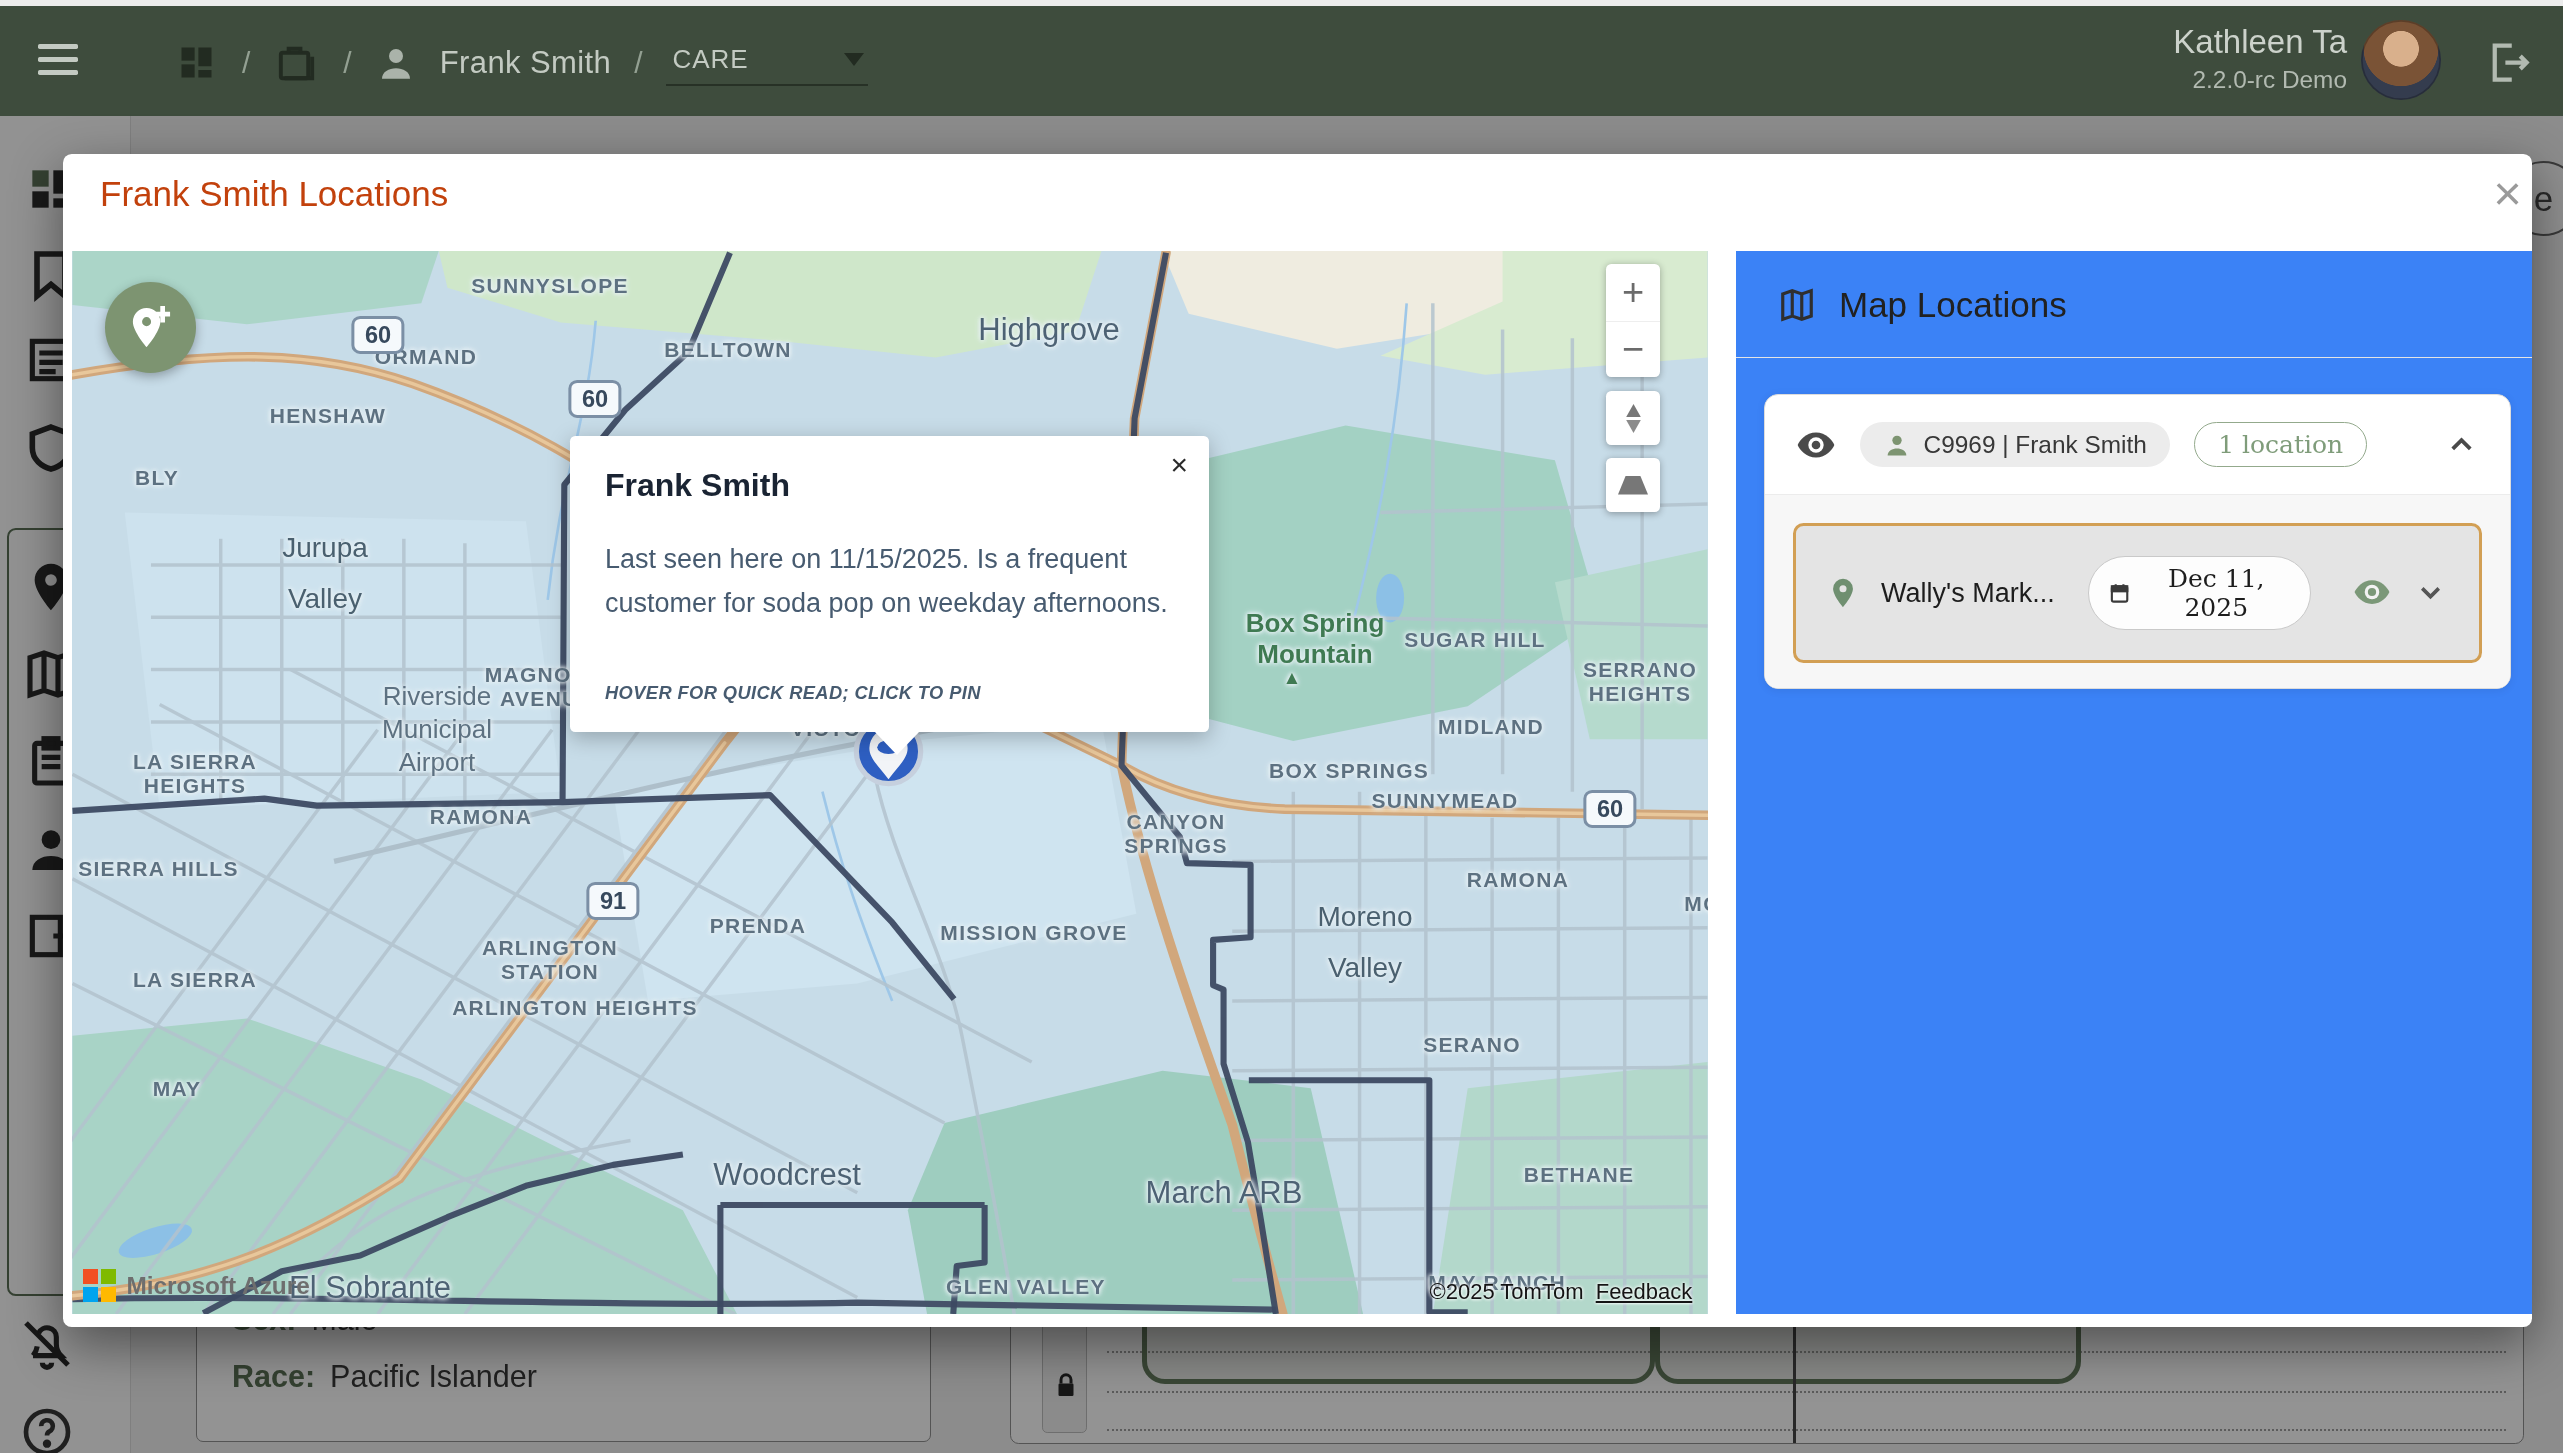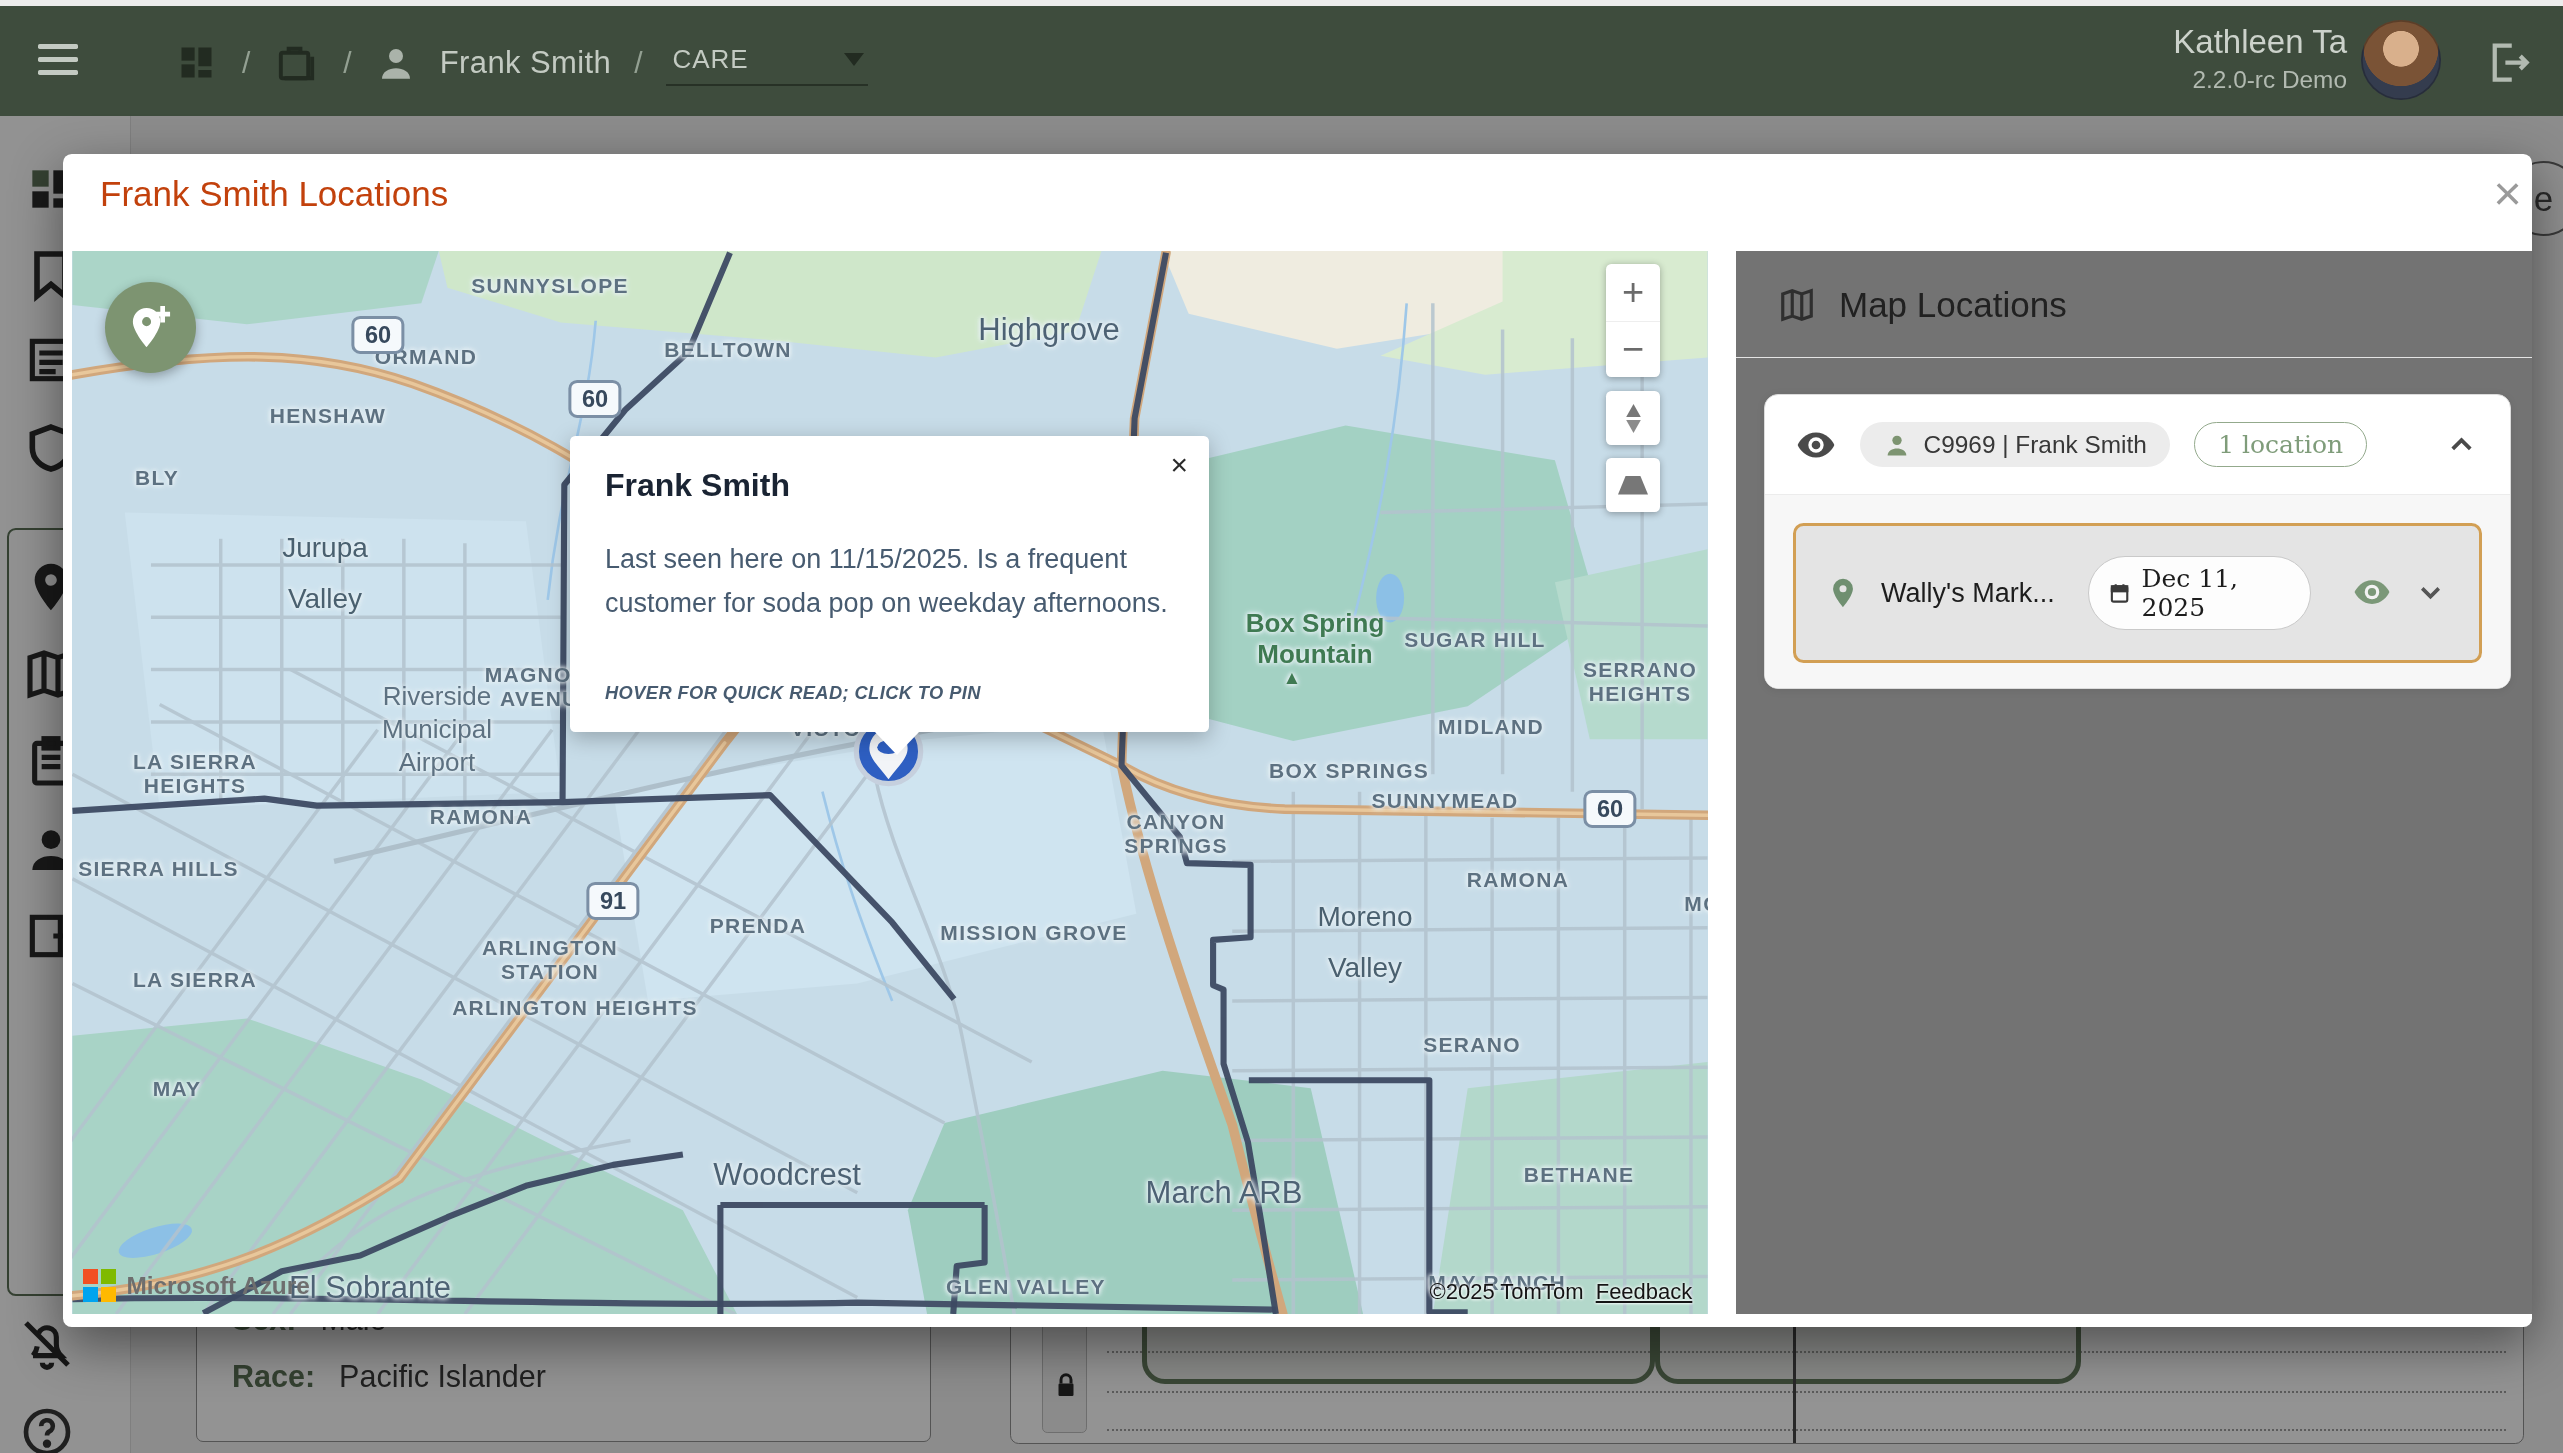--- a/index.html
+++ b/index.html
@@ -22,21 +22,21 @@
     box-shadow:inset 0 0 0 1.7px rgba(0,0,0,.25);cursor:pointer;}
   .logout{position:absolute;right:30px;top:31px;width:51px;height:51px;cursor:pointer;}
 
   
   .bg{position:absolute;inset:116px 0 0 0;background:#f1f1f1;z-index:10;}
   .sidebar{position:absolute;left:0;top:0;width:131px;height:1337px;background:#fbfbfb;border-right:0.9px solid #d9d9d9;}
   .s-icon{position:absolute;left:23px;width:56px;height:56px;color:#1f1f1f;cursor:pointer;}
   .s-group{position:absolute;left:7px;top:412px;width:115px;height:768px;border:2.6px solid #52694e;border-radius:8.7px;}
   .bgcard1{position:absolute;left:196px;top:1162px;width:735px;height:164px;background:#fdfdfd;border:1.7px solid #8a8a8a;border-radius:7px;}
   .bgfield{position:absolute;left:35px;font-size:30.5px;}
-  .bgfield .lab{color:#50684c;font-weight:bold;margin-right:24px;}
+  .bgfield .lab{color:#50684c;font-weight:bold;margin-right:15px;}
   .bgfield .val{color:#2e2e2e;}
   .bgcard2{position:absolute;left:1010px;top:1162px;width:1514px;height:166px;background:#fdfdfd;border:1.7px solid #8a8a8a;border-radius:8.7px;}
   .minitools{position:absolute;left:31px;top:7px;width:45px;height:147px;background:#efefef;border:0.9px solid #bbb;border-radius:5.2px;}
   .mt-ic{position:absolute;left:7.9px;width:30px;height:30px;color:#1d1d1d;cursor:pointer;}
   .timeline{position:absolute;left:96px;top:0;right:17.4px;height:100%;}
   .dotrow{position:absolute;left:0;right:0;height:0;border-top:2.6px dotted #9a9a9a;}
   .greenblk{position:absolute;top:-35px;height:140px;border:5.2px solid #5b7355;border-radius:23px;background:rgba(90,115,85,.12);}
   .vline{position:absolute;top:-35px;bottom:0;width:2.6px;background:#3c3c3c;}
   .chip-e{position:absolute;left:2506px;top:45px;width:75px;height:75px;border:2.6px solid #5a5a5a;border-radius:50%;
     display:flex;align-items:center;justify-content:center;font-size:35px;color:#3c3c3c;background:#f6f6f6;}
@@ -83,21 +83,21 @@
   .trap{width:30px;height:19px;background:#777;clip-path:polygon(26% 0,74% 0,100% 100%,0 100%);}
   .azure{position:absolute;left:11.3px;bottom:12.2px;display:flex;align-items:center;gap:10.5px;}
   .mslogo{display:grid;grid-template-columns:15px 15px;grid-template-rows:15px 15px;gap:2.6px;}
   .mslogo i{display:block;}
   .azure span{font-size:24.4px;font-weight:600;color:#6e6e6e;}
   .attr{position:absolute;right:15.7px;bottom:8.7px;font-family:"DejaVu Serif",serif;font-size:22px;color:#141414;
     text-shadow:0 0 3.5px #fff,0 0 3.5px #fff;}
   .attr .fb{text-decoration:underline;margin-left:12.2px;cursor:pointer;}
 
   
-  .panel{position:absolute;left:1736px;top:251px;width:796px;height:1063px;background:#737373;z-index:105;}
+  .panel{position:absolute;left:1736px;top:251px;width:796px;height:1063px;background:#3b82f6;z-index:105;text-align:center;}
   .panel-head{display:flex;align-items:center;gap:23px;padding:33px 0 0 42px;height:75px;}
   .panel-title{font-size:35px;color:#212121;}
   .panel-div{margin-top:31px;border-top:1.7px solid #e4e4e4;}
   .group-card{position:absolute;left:28px;top:143px;width:747px;height:295px;background:#fff;border:1.7px solid #dcdcdc;
     border-radius:14px;overflow:hidden;box-shadow:0 1.7px 8.7px rgba(0,0,0,.07);}
   .group-row{height:99px;display:flex;align-items:center;gap:24.4px;padding:0 31px;cursor:pointer;}
   .eyebtn{width:40px;height:40px;color:#4a4a4a;cursor:pointer;flex:none;}
   .idchip{display:flex;align-items:center;gap:12.2px;background:#ececec;border-radius:872px;padding:8.7px 23px;cursor:default;}
   .idchip span{font-size:24.4px;color:#383838;}
   .countpill{border:1.7px solid #93a98c;border-radius:872px;padding:7px 23px;font-family:"DejaVu Serif",serif;

